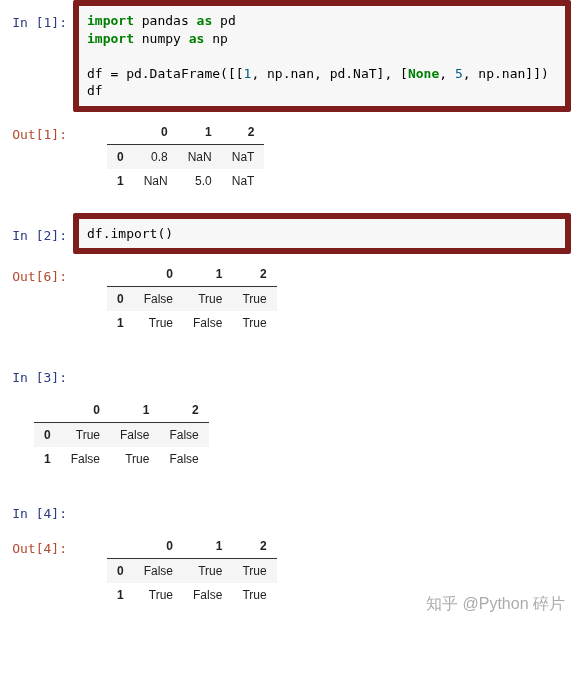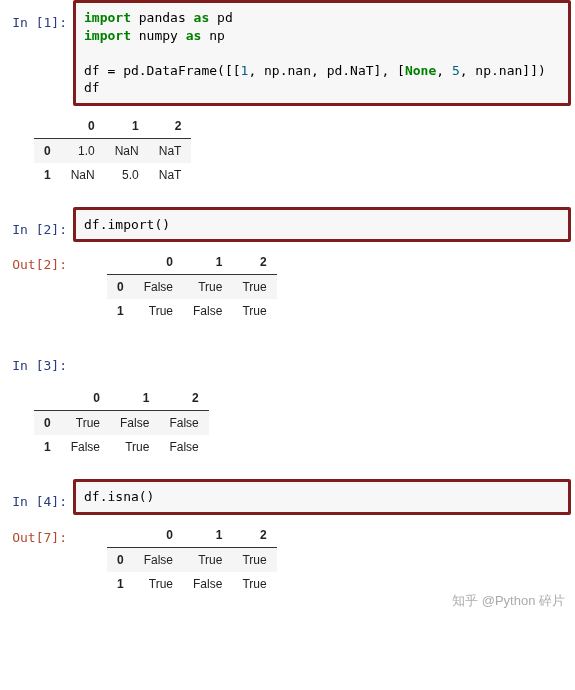--- a/index.html
+++ b/index.html
@@ -20,21 +20,21 @@
     padding: 15px 6px 5px 0;
     font-family: monospace;
     font-size: 13px;
     box-sizing: border-box;
   }
   .in-prompt { color: #2b3c80; }
   .out-prompt { color: #b34a2e; }
   .input-area {
     flex: 1;
     background: #f7f7f7;
-    border: 3px solid #7f1d1d;
+    border: 6px solid #7f1d1d;
     border-radius: 2px;
     padding: 6px 8px;
     font-family: monospace;
     font-size: 13px;
     line-height: 1.35;
     white-space: pre;
     overflow-x: auto;
     margin-right: 4px;
   }
   .output-area {
@@ -62,74 +62,75 @@
   }
   table.df tbody th {
     font-weight: bold;
     text-align: right;
   }
   table.df tbody tr:nth-child(odd) { background: #f5f5f5; }
   table.df tbody tr:nth-child(even) { background: #ffffff; }
   .spacer { height: 10px; }
   .watermark {
     position: absolute;
-    bottom: 6px;
+    bottom: 12px;
     right: 10px;
-    font-size: 13px;
+    font-size: 16px;
     color: rgba(100,100,100,0.55);
     pointer-events: none;
   }
 </style>
 </head>
 <body>
 
 <div id="notebook">
     <div class="cell">
       <div class="prompt in-prompt">In  [1]:</div>
       <div class="input-area"><span class="imp">import </span><span class="nn">pandas </span><span class="imp">as </span><span class="nn">pd</span>
 <span class="imp">import </span><span class="nn">numpy </span><span class="imp">as </span><span class="nn">np</span>
 
 <span class="nn">df </span><span class="nn">= </span><span class="nn">pd.DataFrame([[</span><span class="num">1</span><span class="nn">, np.nan, pd.NaT], [</span><span class="bln">None</span><span class="nn">, </span><span class="num">5</span><span class="nn">, np.nan]])</span>
 <span class="nn">df</span></div>
     </div>
     <div class="cell">
-      <div class="output-area">
-        <table class="df">
-          <thead>
-            <tr>
-              <th></th>
-              <th>0</th>
-              <th>1</th>
-              <th>2</th>
-            </tr>
-          </thead>
-          <tbody>
-            <tr>
-              <th>0</th>
-              <td>1.0</td>
+      <div class="prompt out-prompt">Out[1]:</div>
+      <div class="output-area">
+        <table class="df">
+          <thead>
+            <tr>
+              <th></th>
+              <th>0</th>
+              <th>1</th>
+              <th>2</th>
+            </tr>
+          </thead>
+          <tbody>
+            <tr>
+              <th>0</th>
+              <td>0.8</td>
               <td>NaN</td>
               <td>NaT</td>
             </tr>
             <tr>
               <th>1</th>
               <td>NaN</td>
               <td>5.0</td>
               <td>NaT</td>
             </tr>
           </tbody>
         </table>
       </div>
     </div>
     <div class="spacer"></div>
     <div class="cell">
       <div class="prompt in-prompt">In  [2]:</div>
       <div class="input-area"><span class="nn">df.import()</span></div>
     </div>
     <div class="cell">
-      <div class="prompt out-prompt">Out[2]:</div>
+      <div class="prompt out-prompt">Out[6]:</div>
       <div class="output-area">
         <table class="df">
           <thead>
             <tr>
               <th></th>
               <th>0</th>
               <th>1</th>
               <th>2</th>
             </tr>
           </thead>
@@ -178,24 +179,23 @@
               <td>True</td>
               <td>False</td>
             </tr>
           </tbody>
         </table>
       </div>
     </div>
     <div class="spacer"></div>
     <div class="cell">
       <div class="prompt in-prompt">In  [4]:</div>
-      <div class="input-area"><span class="nn">df.isna()</span></div>
-    </div>
-    <div class="cell">
-      <div class="prompt out-prompt">Out[7]:</div>
+    </div>
+    <div class="cell">
+      <div class="prompt out-prompt">Out[4]:</div>
       <div class="output-area">
         <table class="df">
           <thead>
             <tr>
               <th></th>
               <th>0</th>
               <th>1</th>
               <th>2</th>
             </tr>
           </thead>

